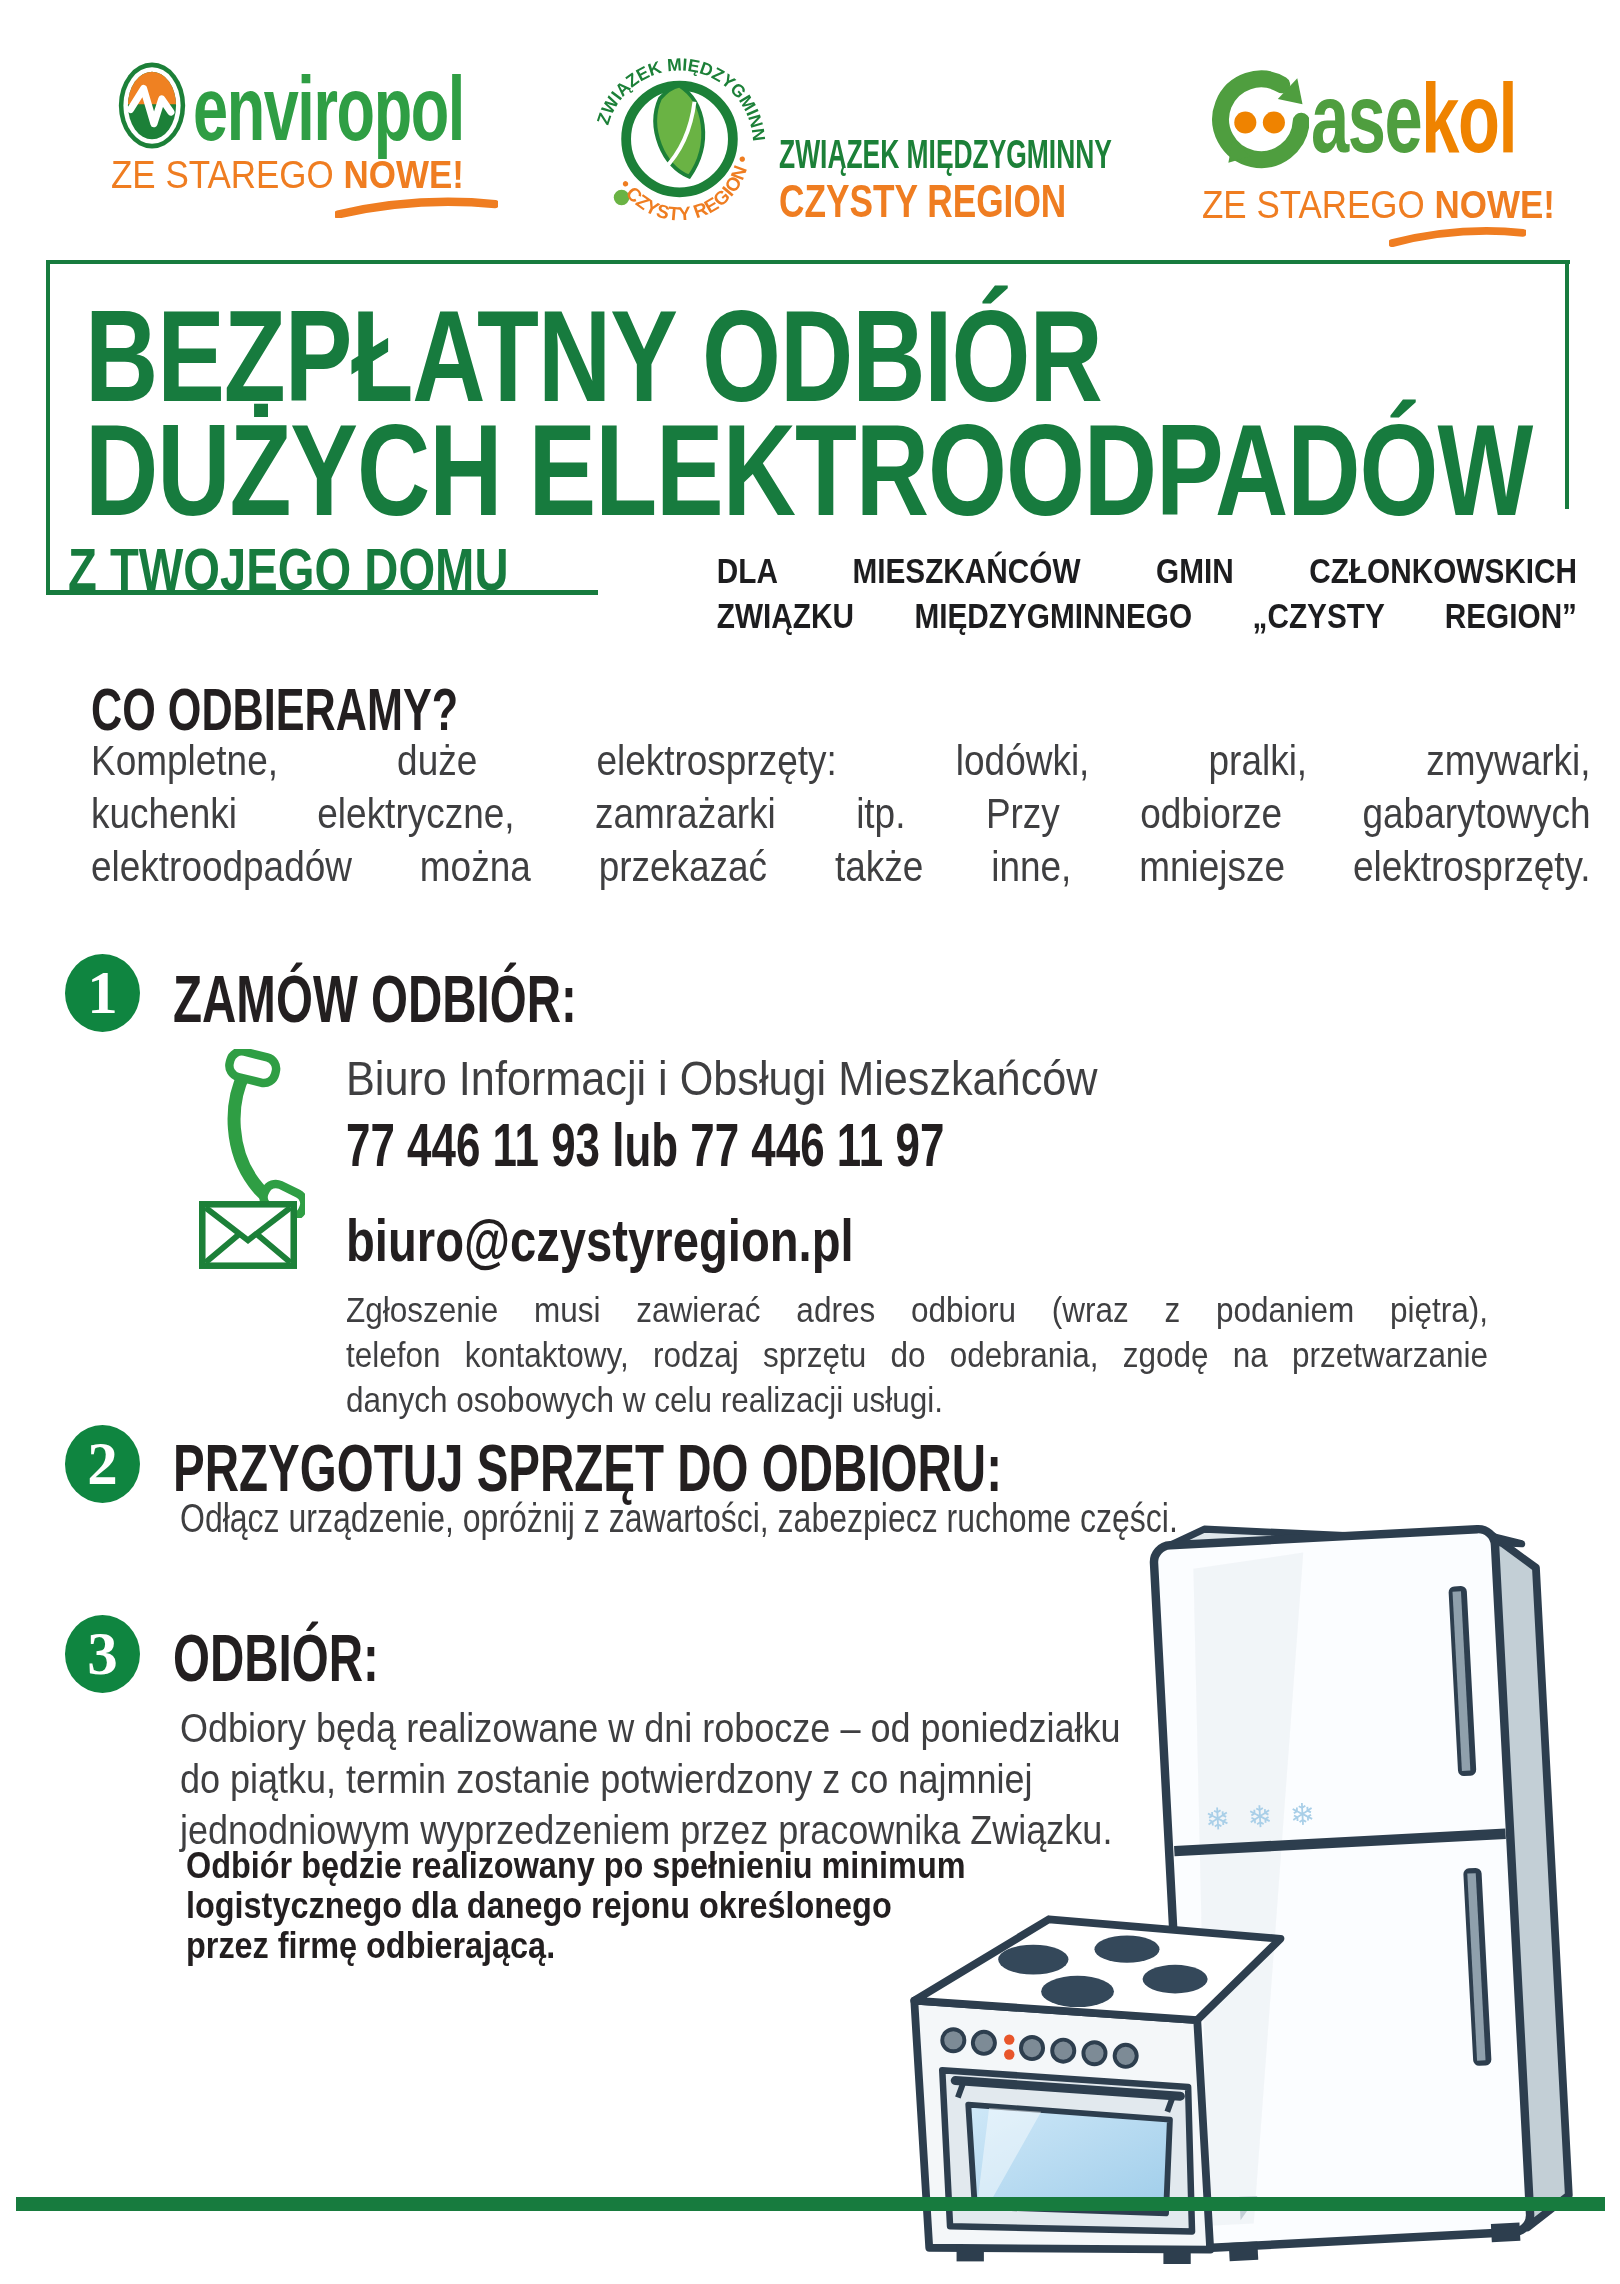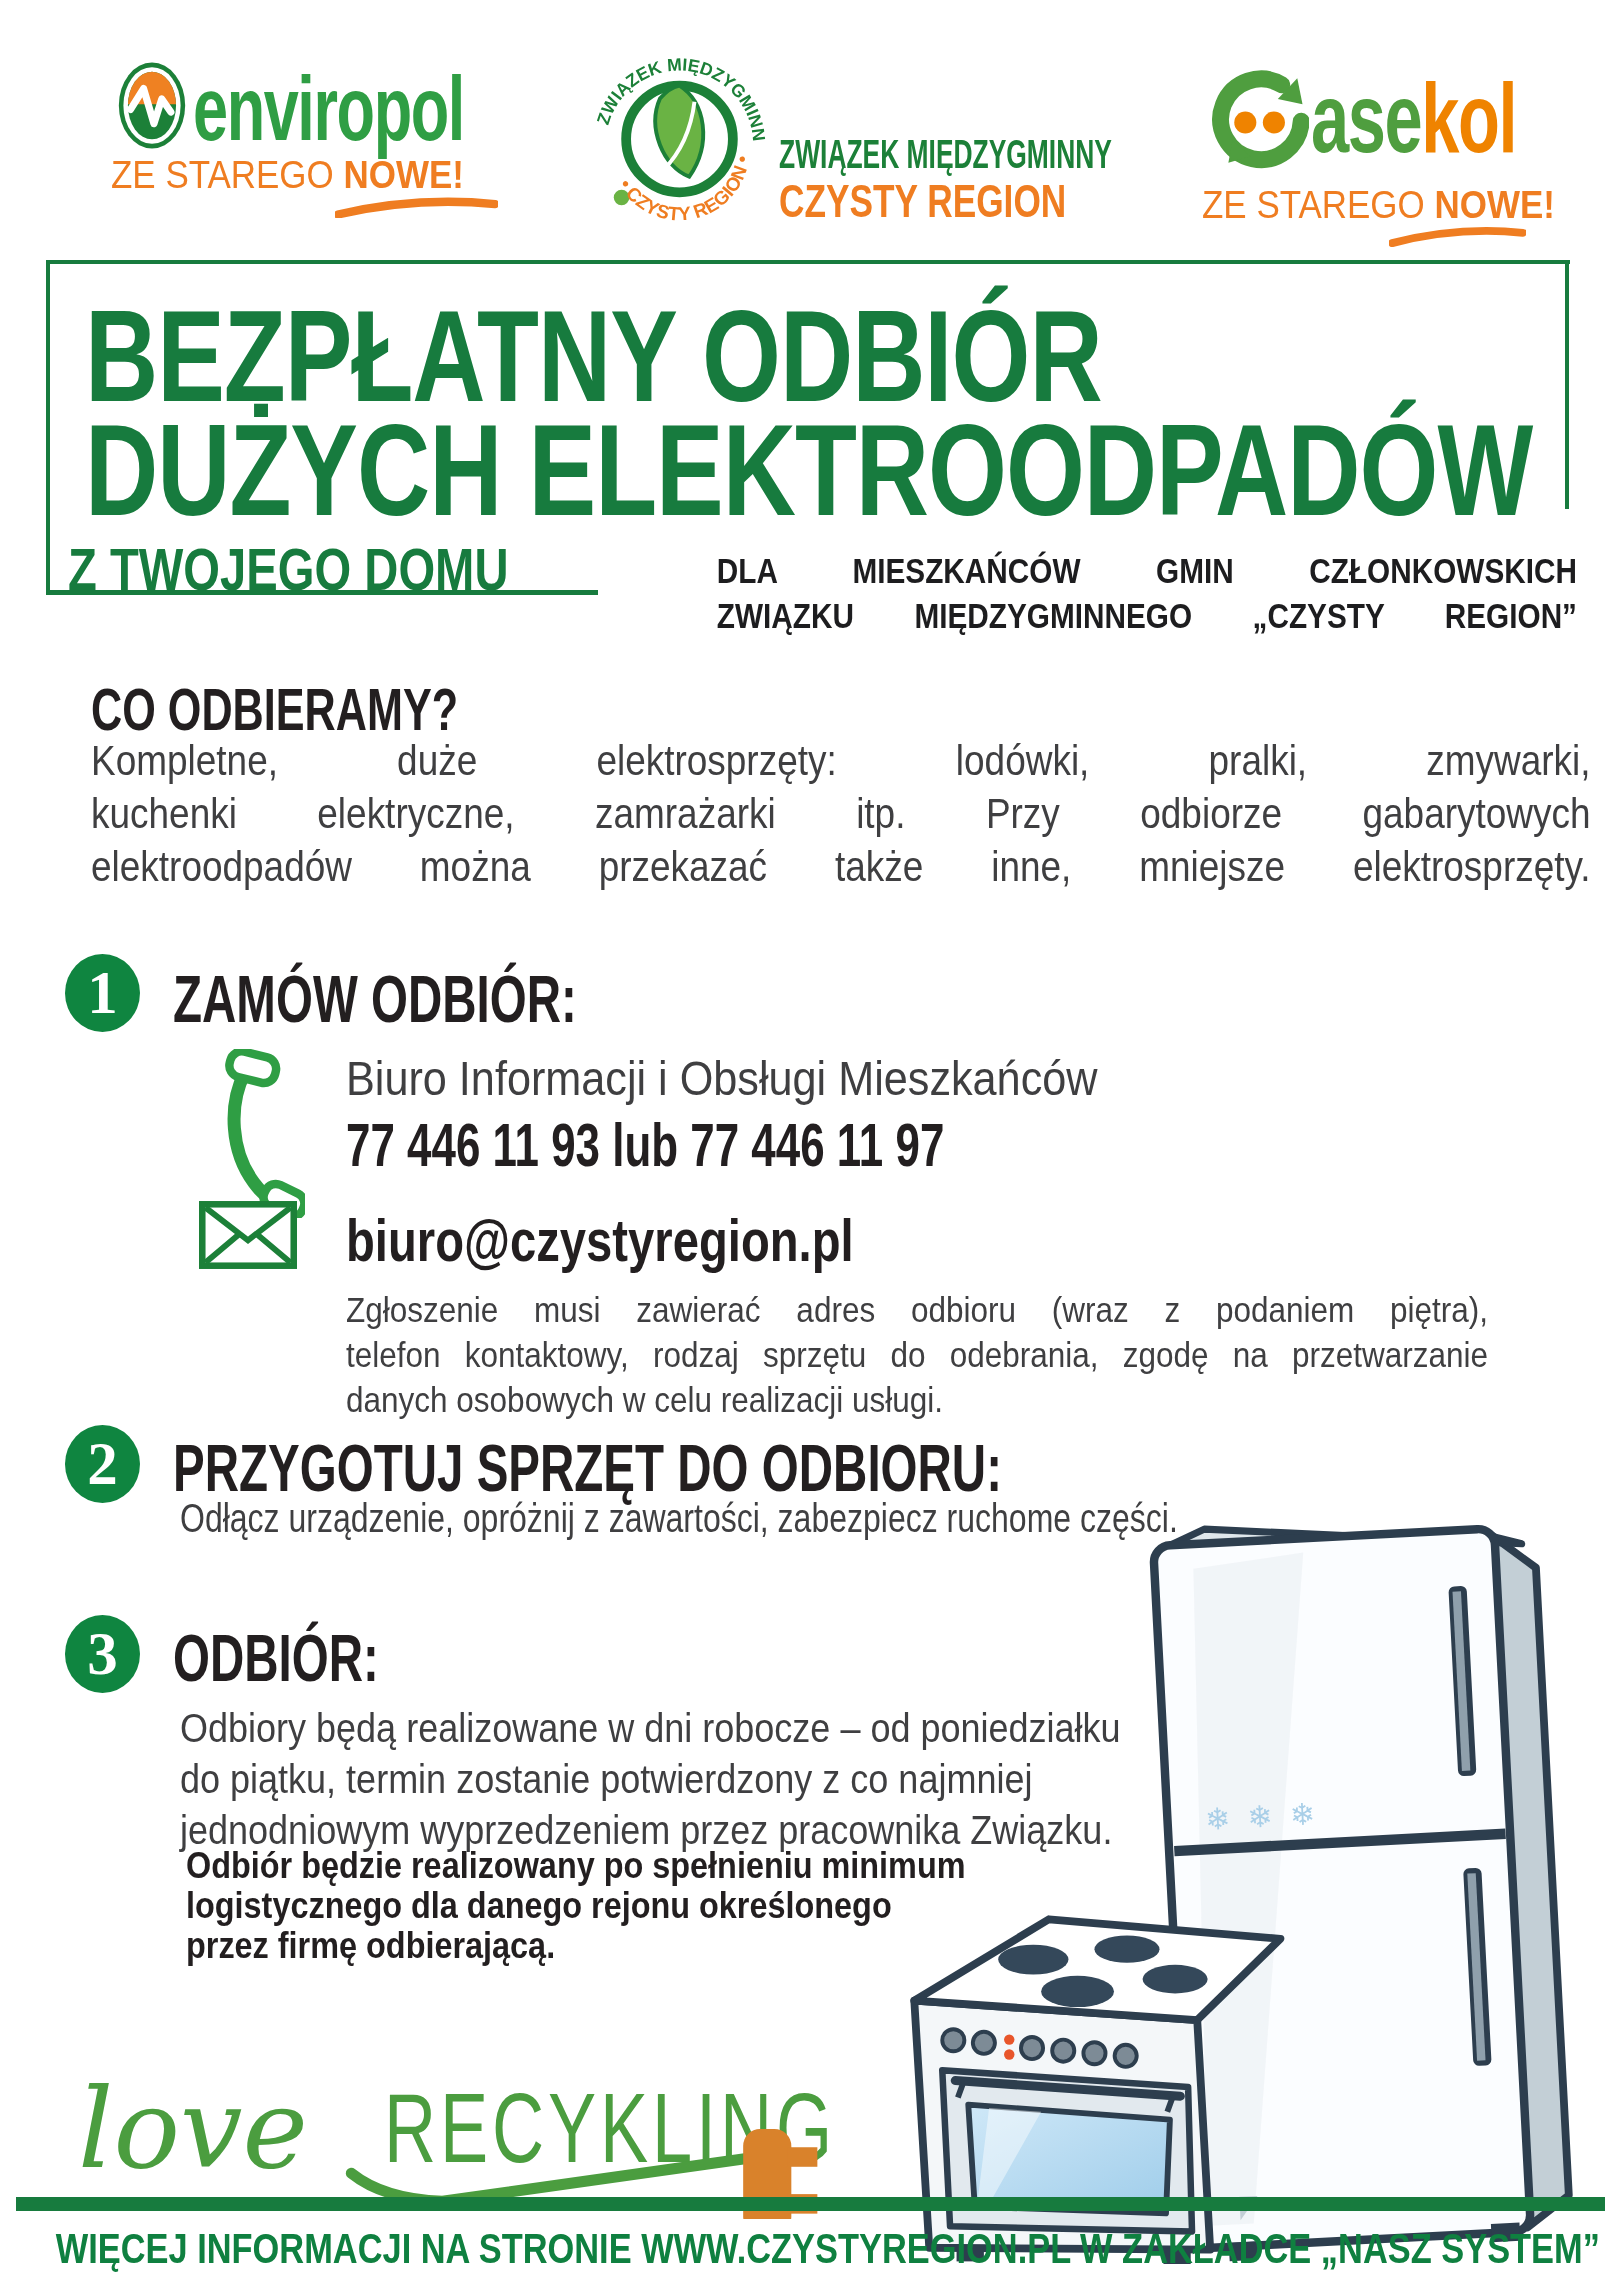--- a/index.html
+++ b/index.html
@@ -220,32 +220,17 @@
         <path d="M148 868 L494 892" stroke="#2d3e4e" stroke-width="14" stroke-linecap="round"></path>
         <path d="M160 872 l-8 22 M482 894 l-8 22" stroke="#2d3e4e" stroke-width="9"></path>
         <polygon points="168,905 478,928 472,1072 178,1062" fill="url(#glassGrad)" stroke="#2d3e4e" stroke-width="9" stroke-linejoin="round"></polygon>
         <polygon points="200,910 280,916 200,1058 182,1056" fill="#ffffff" opacity="0.45"></polygon>
         <rect x="150" y="1122" width="42" height="24" fill="#2d3e4e"></rect>
         <rect x="468" y="1126" width="42" height="24" fill="#2d3e4e"></rect>
       </g>
     </svg>
   </div>
 
-  <div class="abs" style="left:78px;top:2069px;width:768px;height:150px;">
-    <svg width="768" height="150" viewBox="0 0 1180 230">
-      <text x="0" y="150" font-family="DejaVu Serif, serif" font-style="italic" font-size="170" fill="#4b9d3f">love</text>
-      <text transform="translate(470,142) scale(0.74,1)" font-family="Liberation Sans, sans-serif" font-size="150" letter-spacing="8" fill="#4b9d3f">RECYKLING</text>
-      <path d="M 420 160 Q 470 200 560 203 L 1030 137" fill="none" stroke="#4b9d3f" stroke-width="17" stroke-linecap="round"></path>
-      <g>
-        <rect x="1022" y="92" width="74" height="160" rx="26" fill="#d9822b"></rect>
-        <rect x="1090" y="120" width="46" height="30" fill="#d9822b"></rect>
-        <rect x="1090" y="192" width="46" height="30" fill="#d9822b"></rect>
-      </g>
-    </svg>
-  </div>
 
   <div class="abs bar" style="left:15.6px;top:2197px;width:1589px;height:14.3px;"></div>
-  <div class="abs" style="left:0;top:2224px;width:1620px;">
-    <div class="cxc80" style="width:1887px;margin-left:-133px;text-align:center;font-weight:bold;font-size:43px;color:#0f8040;white-space:nowrap;">WIĘCEJ INFORMACJI NA STRONIE WWW.CZYSTYREGION.PL W ZAKŁADCE „NASZ SYSTEM”</div>
-  </div>
 
 </div>
 
 
 </body></html>

